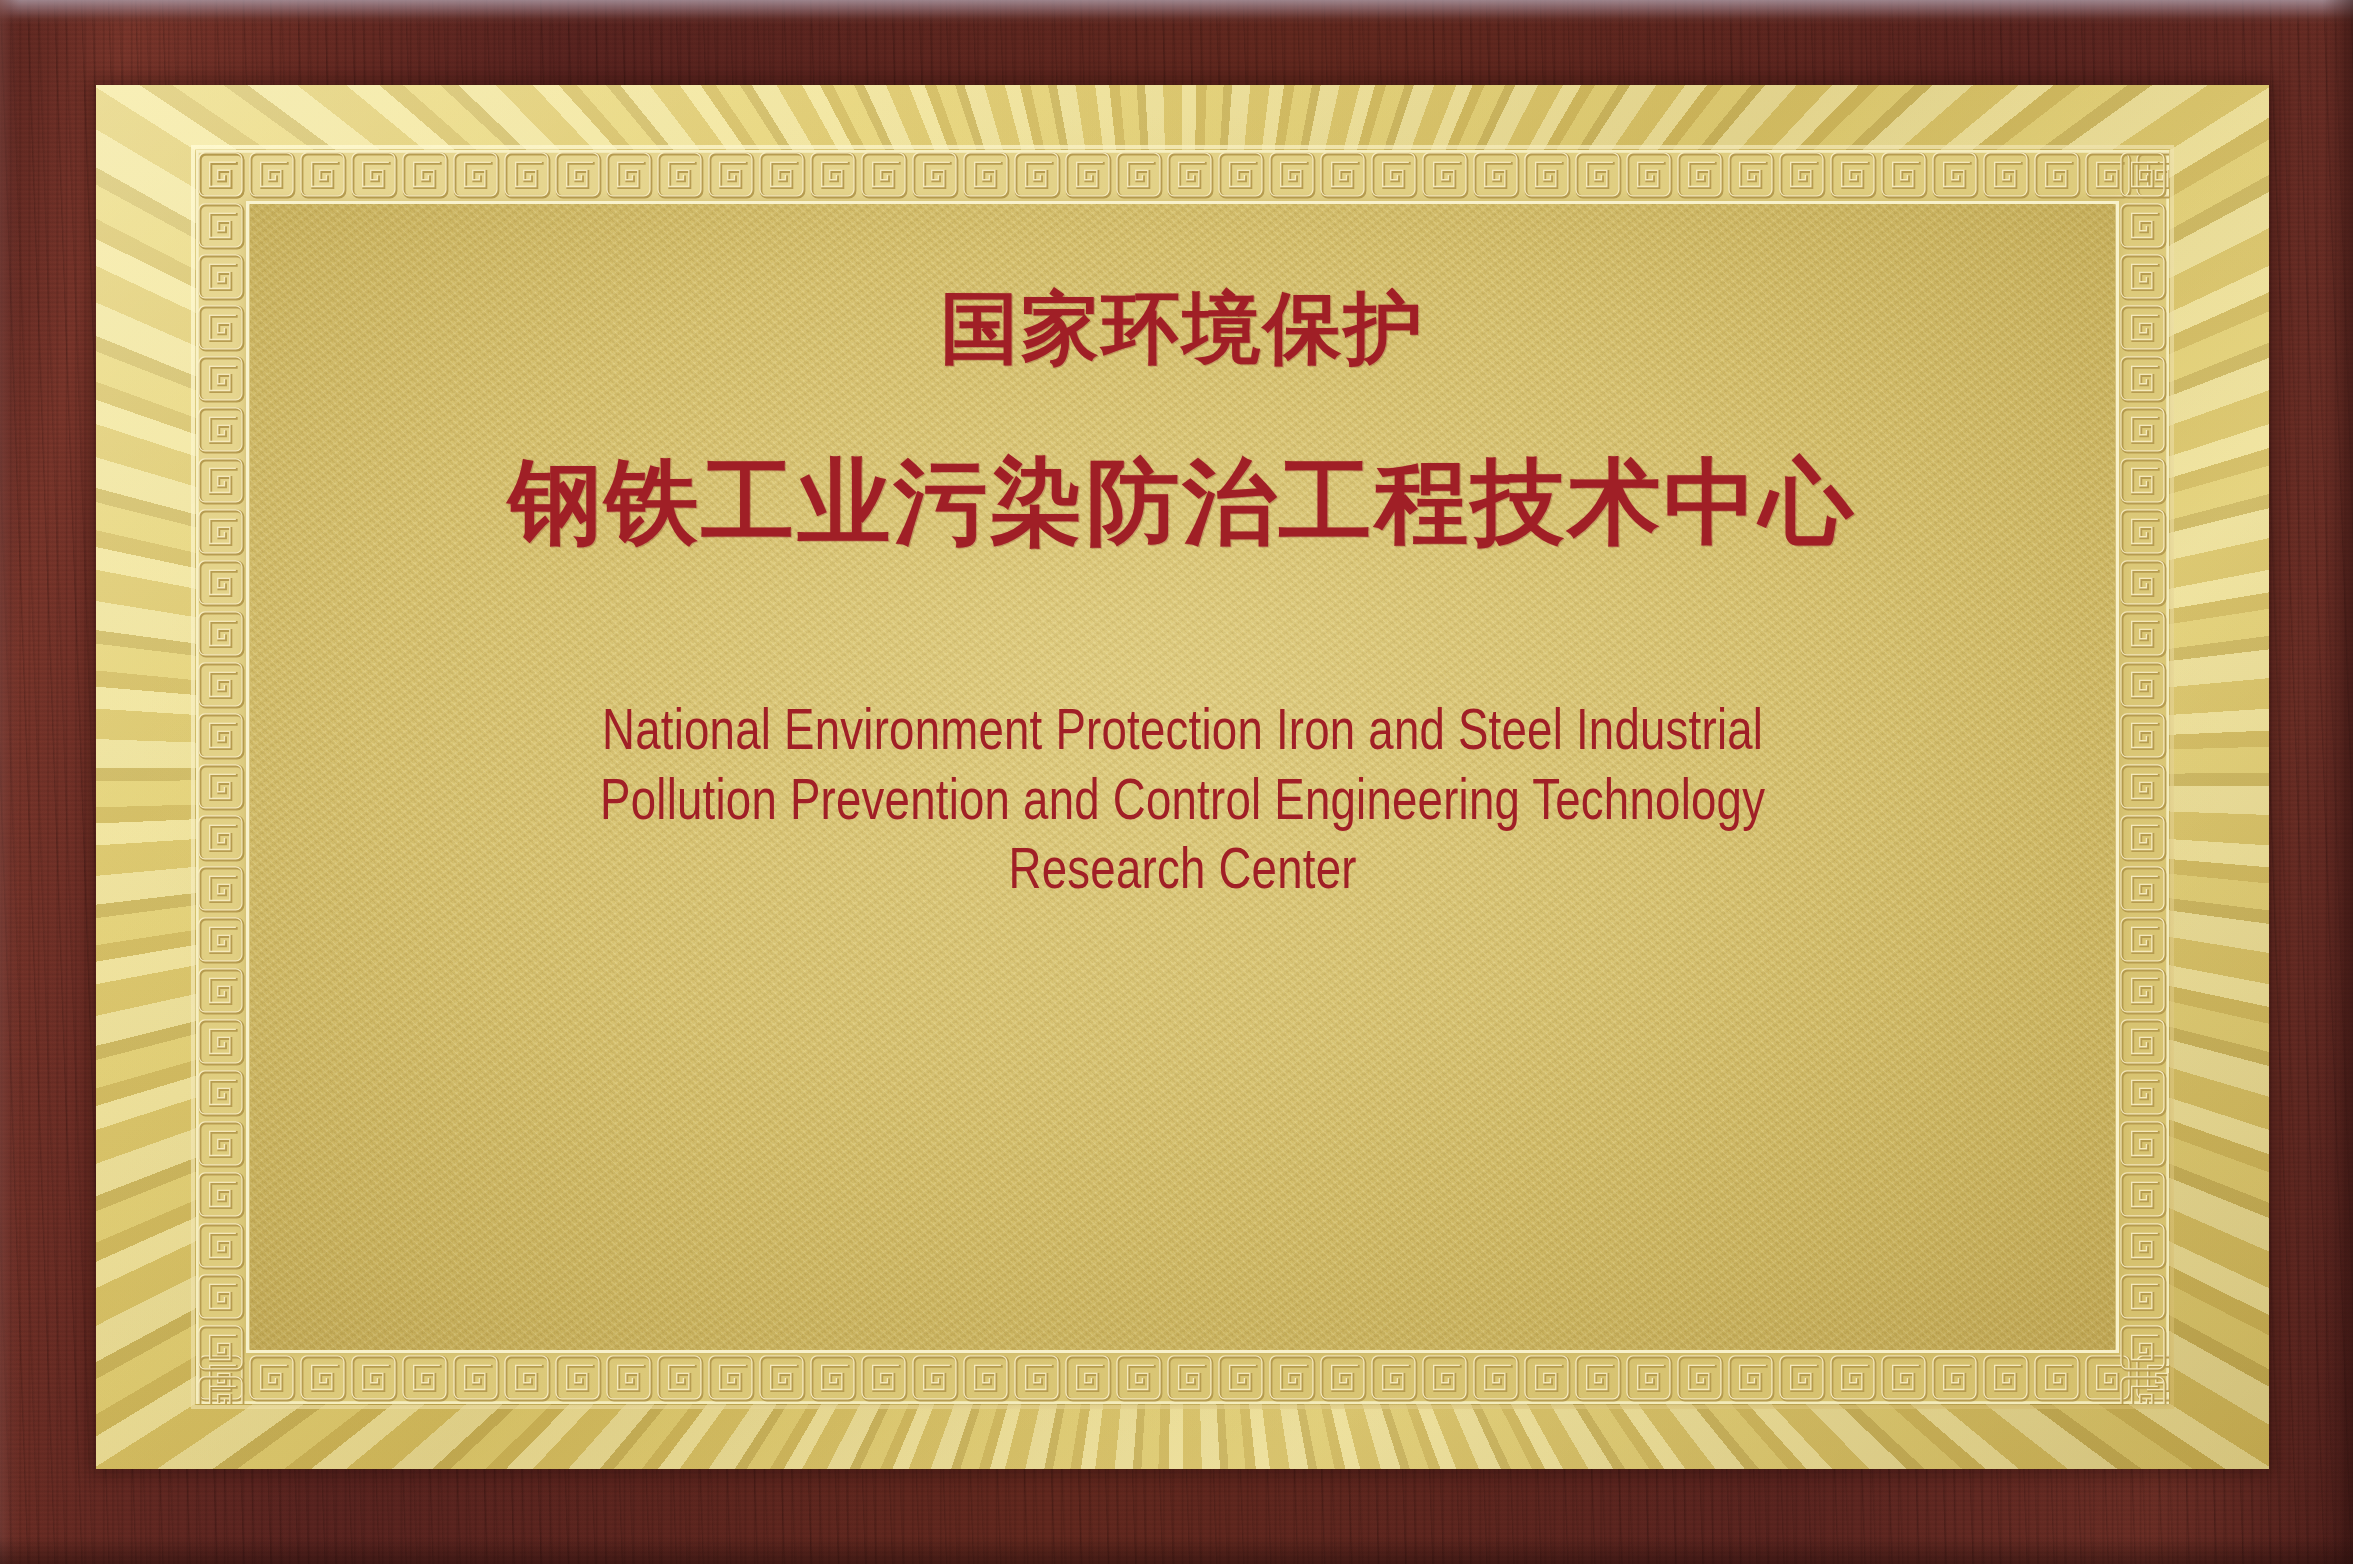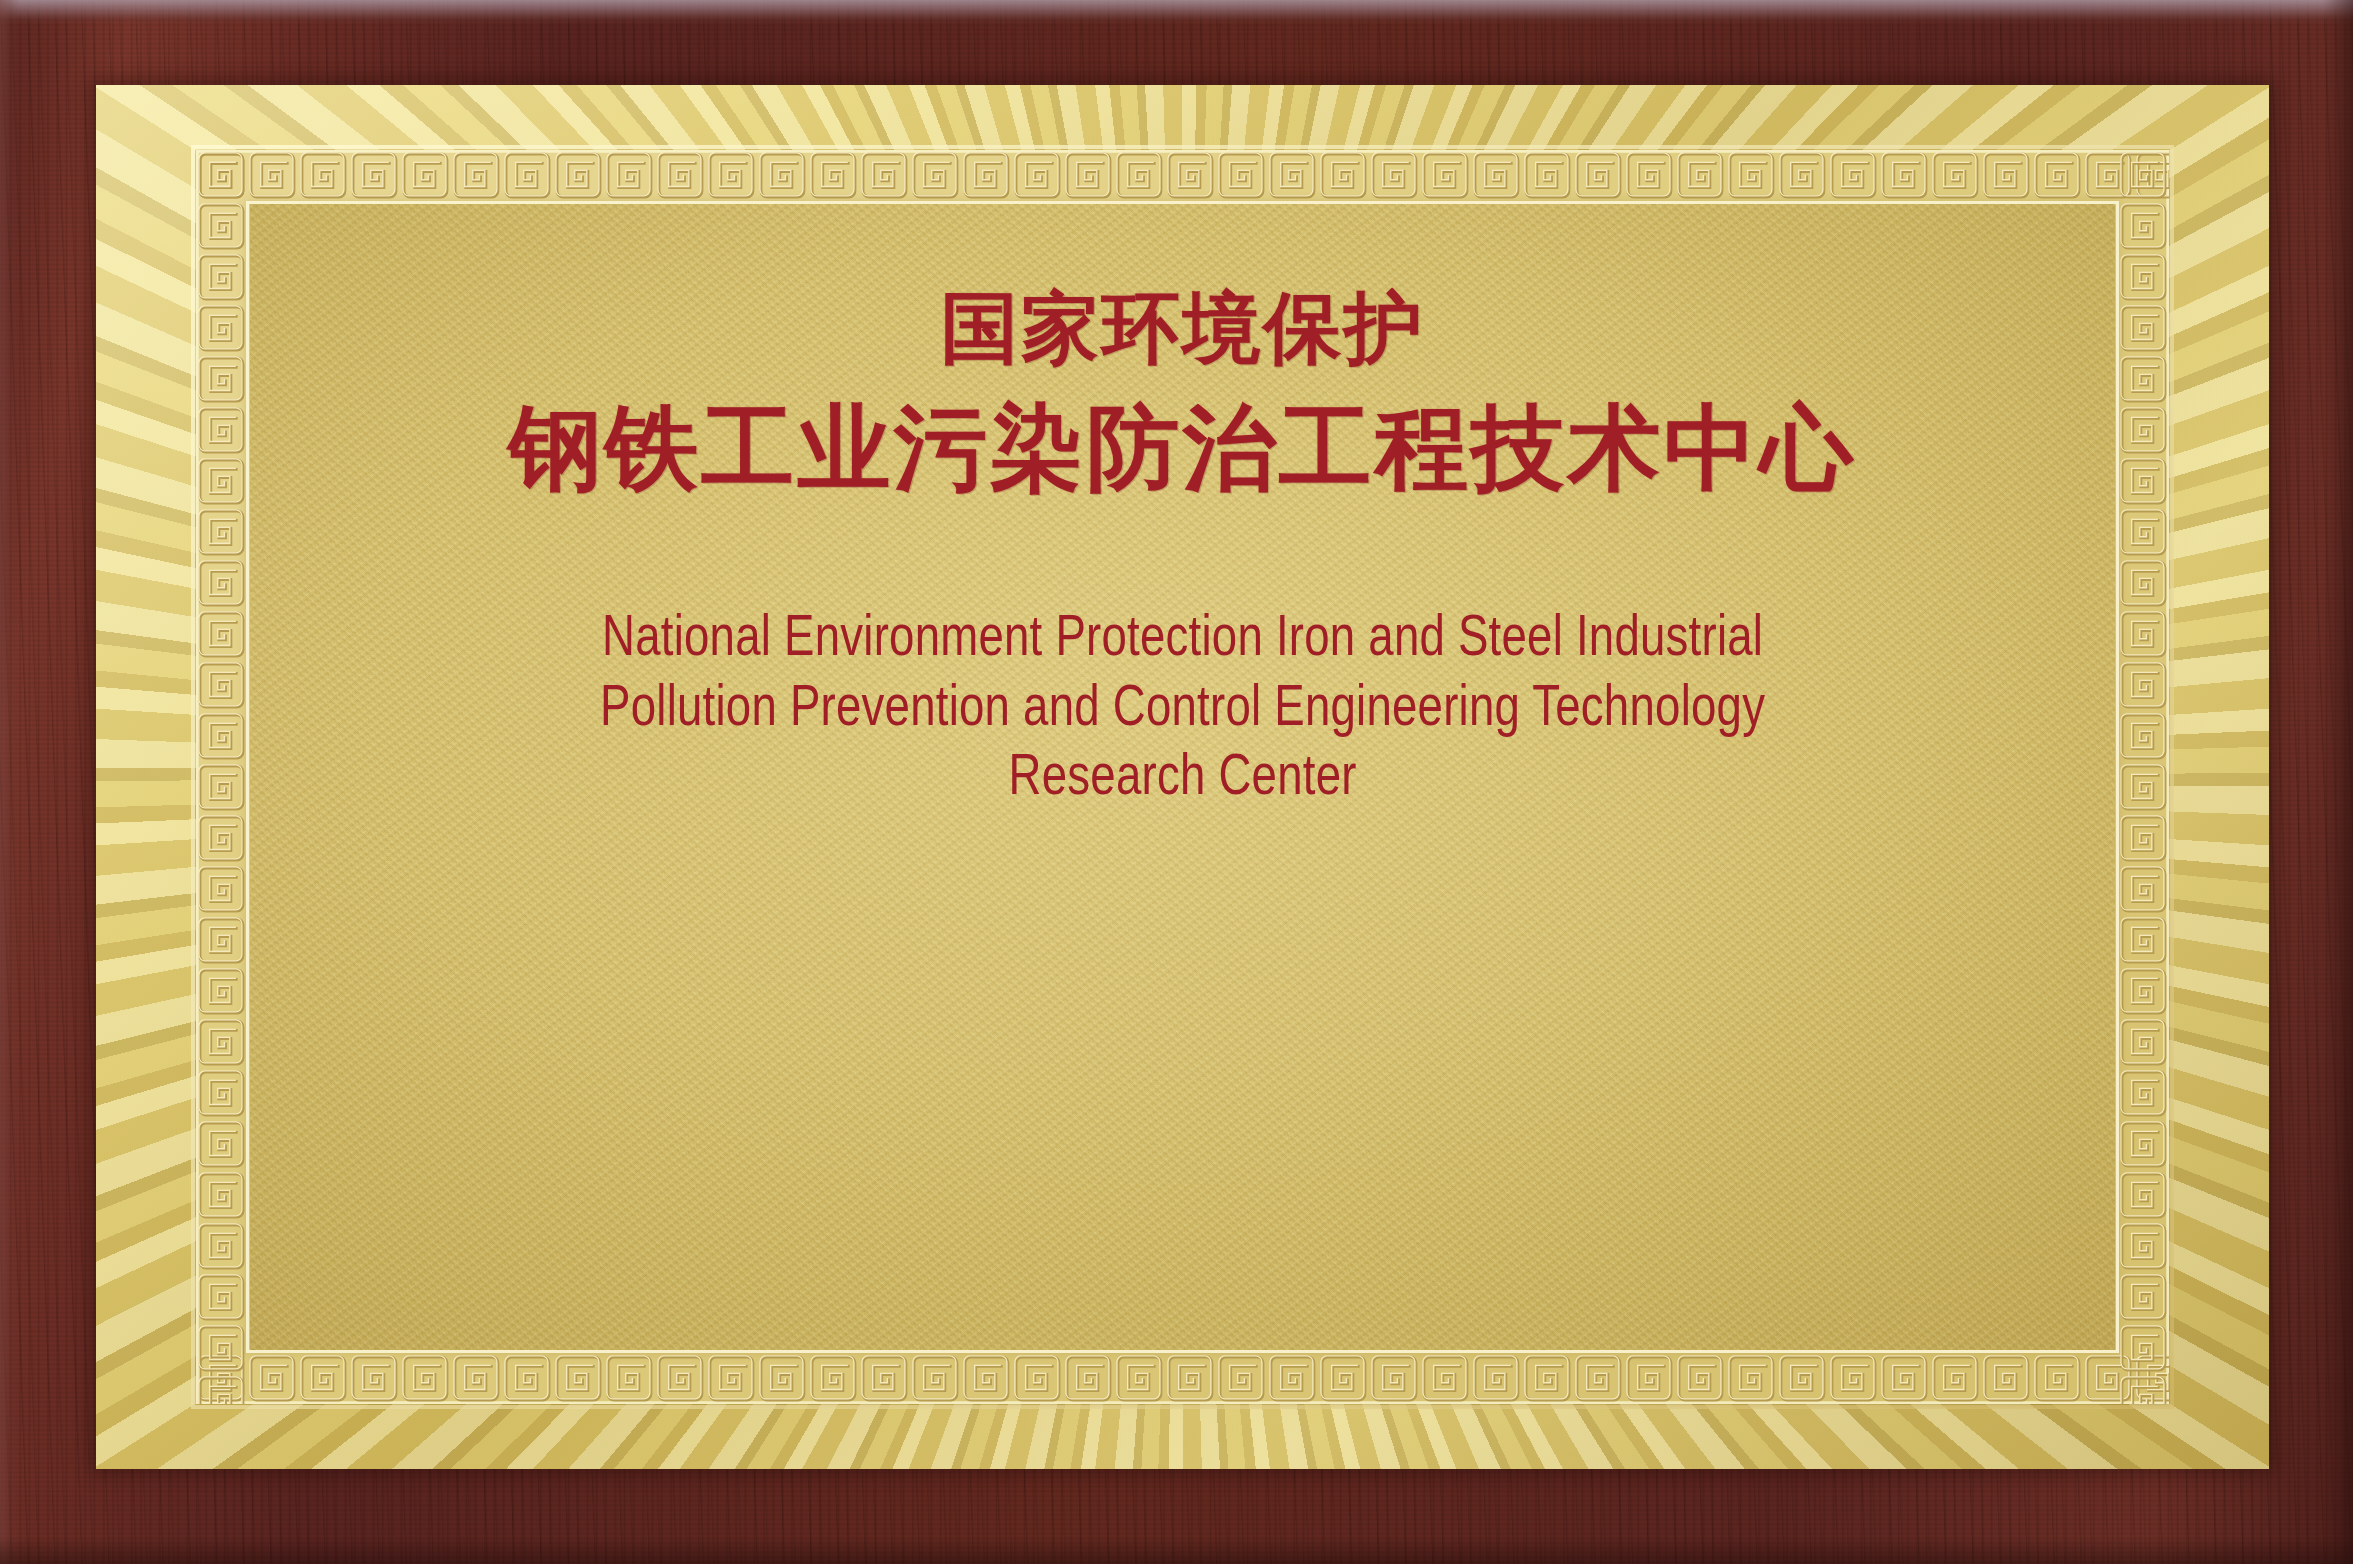--- a/index.html
+++ b/index.html
@@ -282,20 +282,21 @@
   
   .text-stack {
     position: absolute;
     inset: 0;
     display: flex;
     flex-direction: column;
     align-items: center;
     justify-content: flex-start;
     padding-top: 85px;
     box-sizing: border-box;
+    gap: 40px;
   }
 
   .cn-line-1,
   .cn-line-2 {
     color: #a01f26;
     font-weight: 700;
     font-family: "DejaVu Sans", "Liberation Sans", sans-serif;
     white-space: nowrap;
     text-align: center;
     letter-spacing: 0.035em;
@@ -303,21 +304,21 @@
       1.3px 1.3px 0 rgba(120,22,28,0.22),
       0 0 1.3px rgba(160,31,38,0.35);
   }
   .cn-line-1 {
     font-size: 78px;
     line-height: 1.0;
   }
   .cn-line-2 {
     font-size: 93px;
     line-height: 1.0;
-    margin-top: 35px;
+    margin-top: 49px;
   }
 
   .en-block {
     margin-top: 106px;
     color: #a01f26;
     font-family: "Liberation Sans", "DejaVu Sans", sans-serif;
     font-size: 57px;
     line-height: 1.22;
     text-align: center;
     font-weight: 400;

